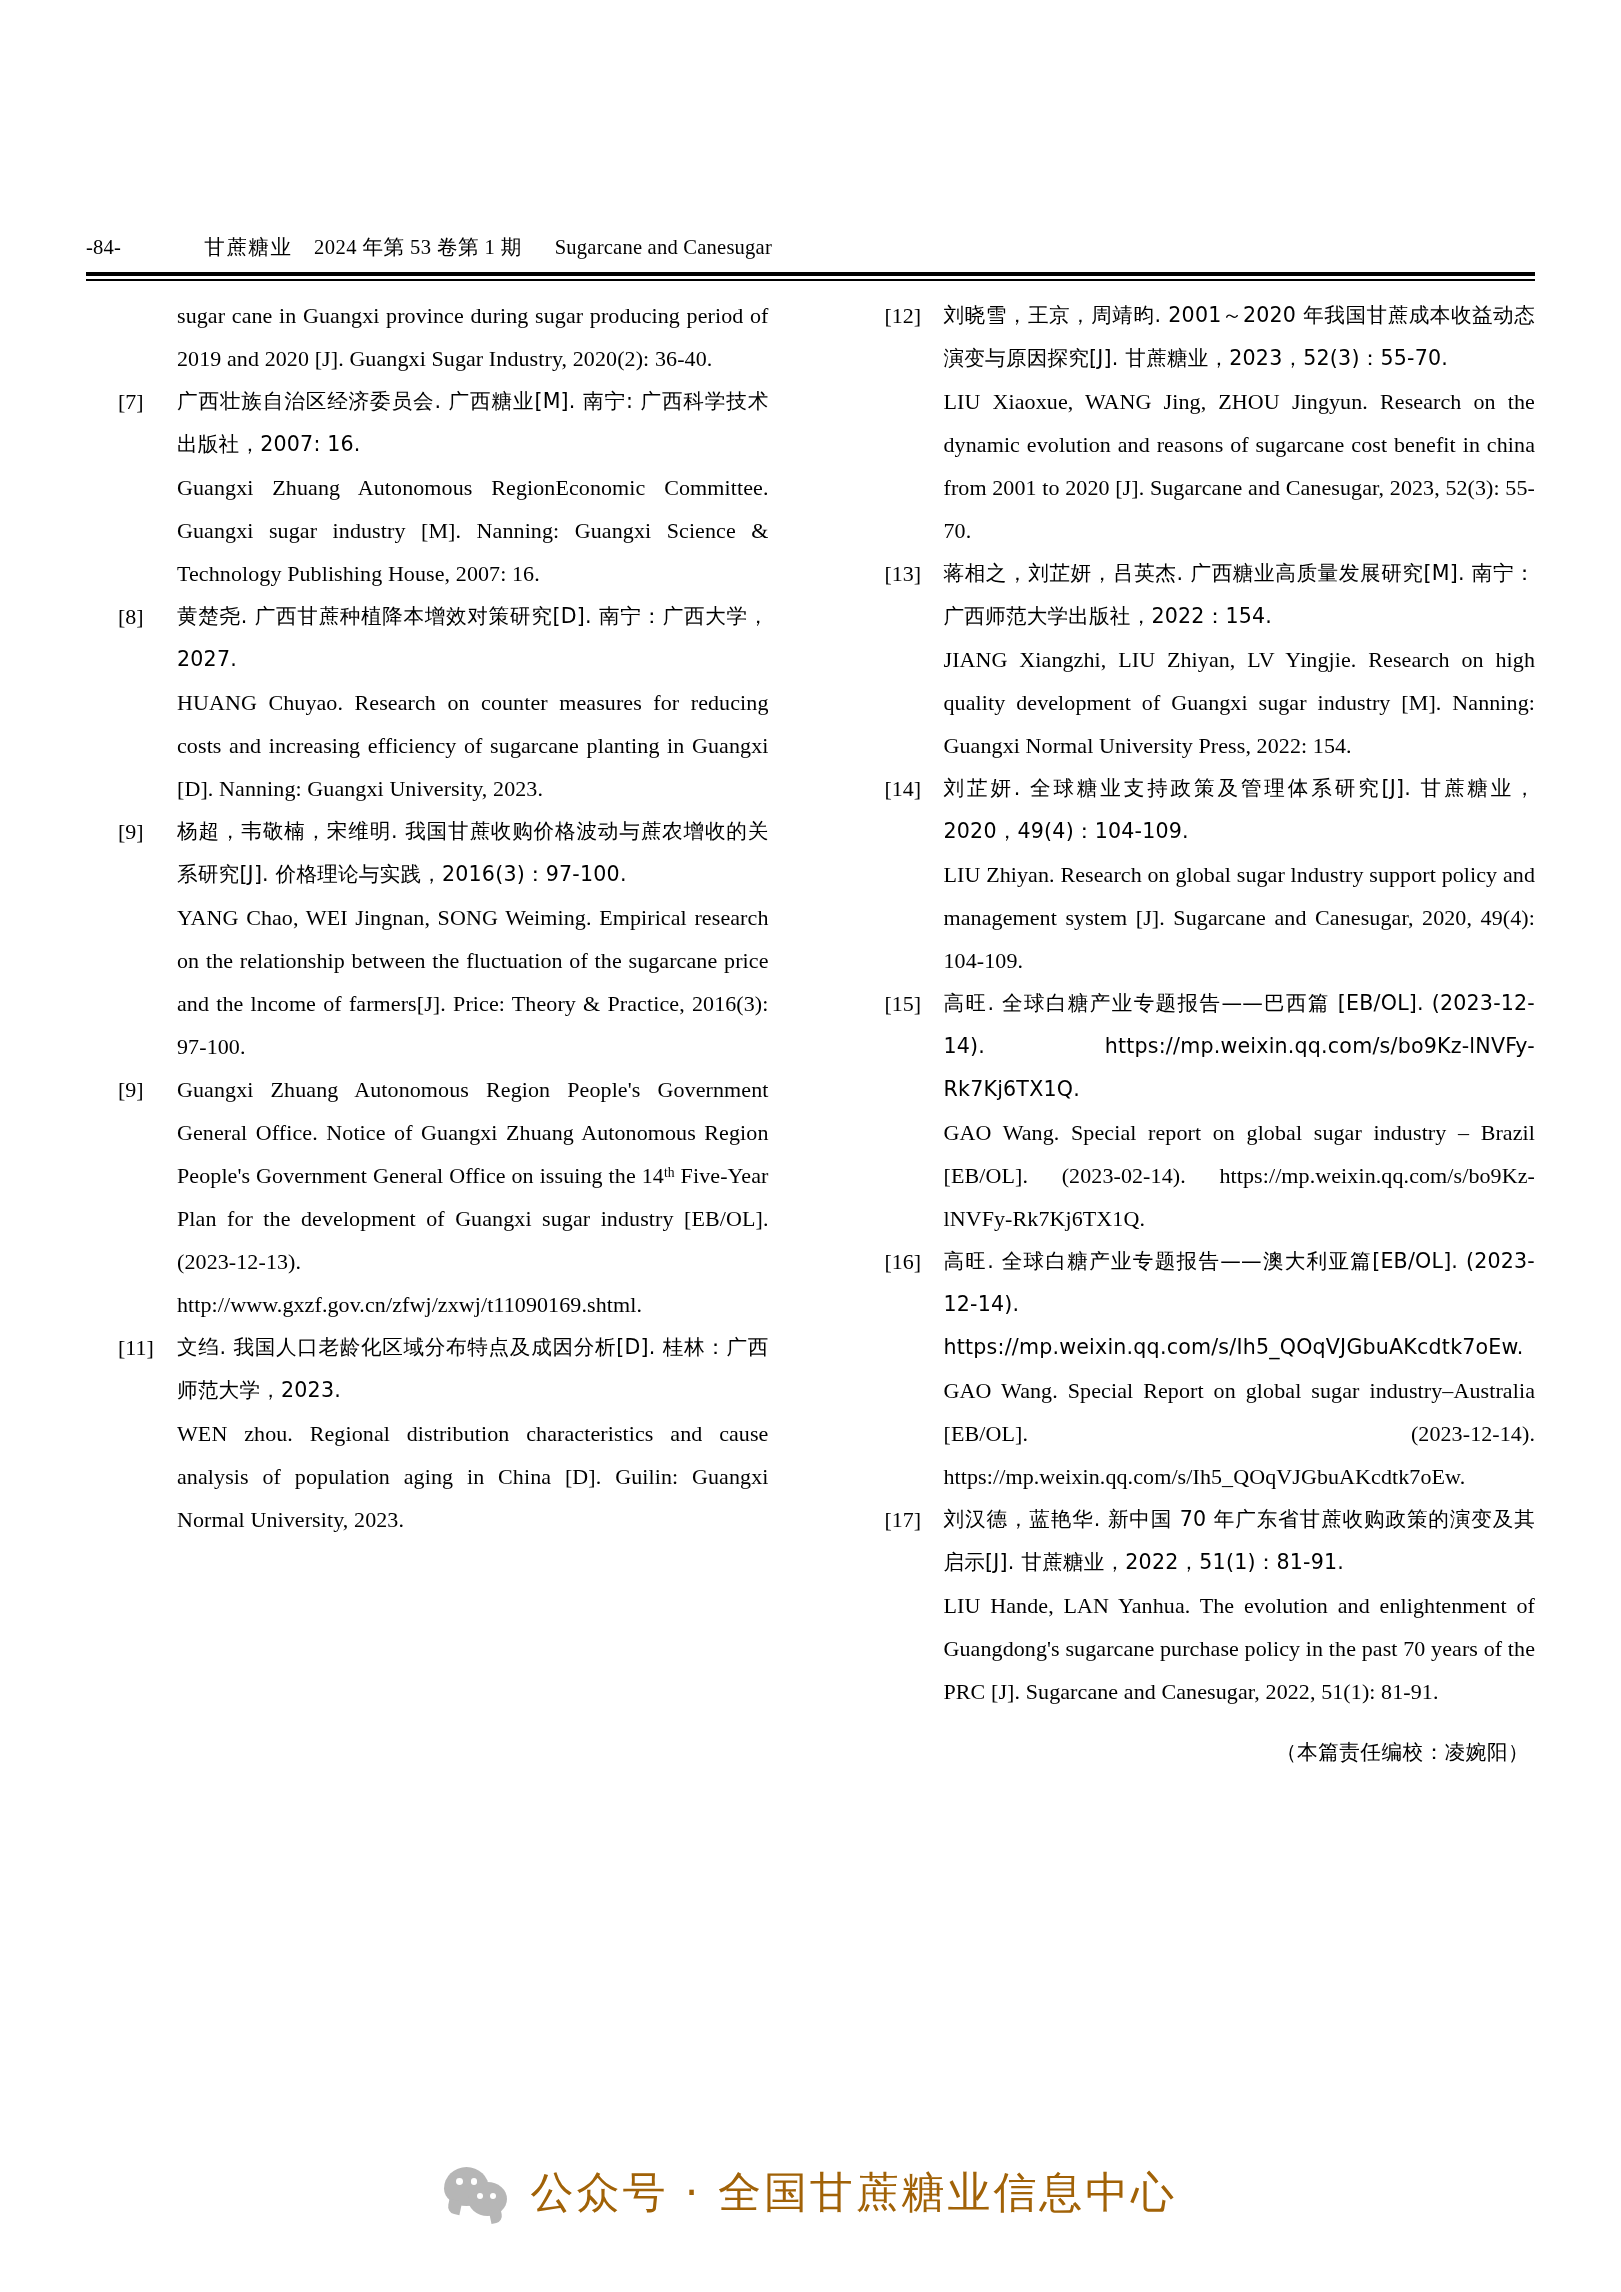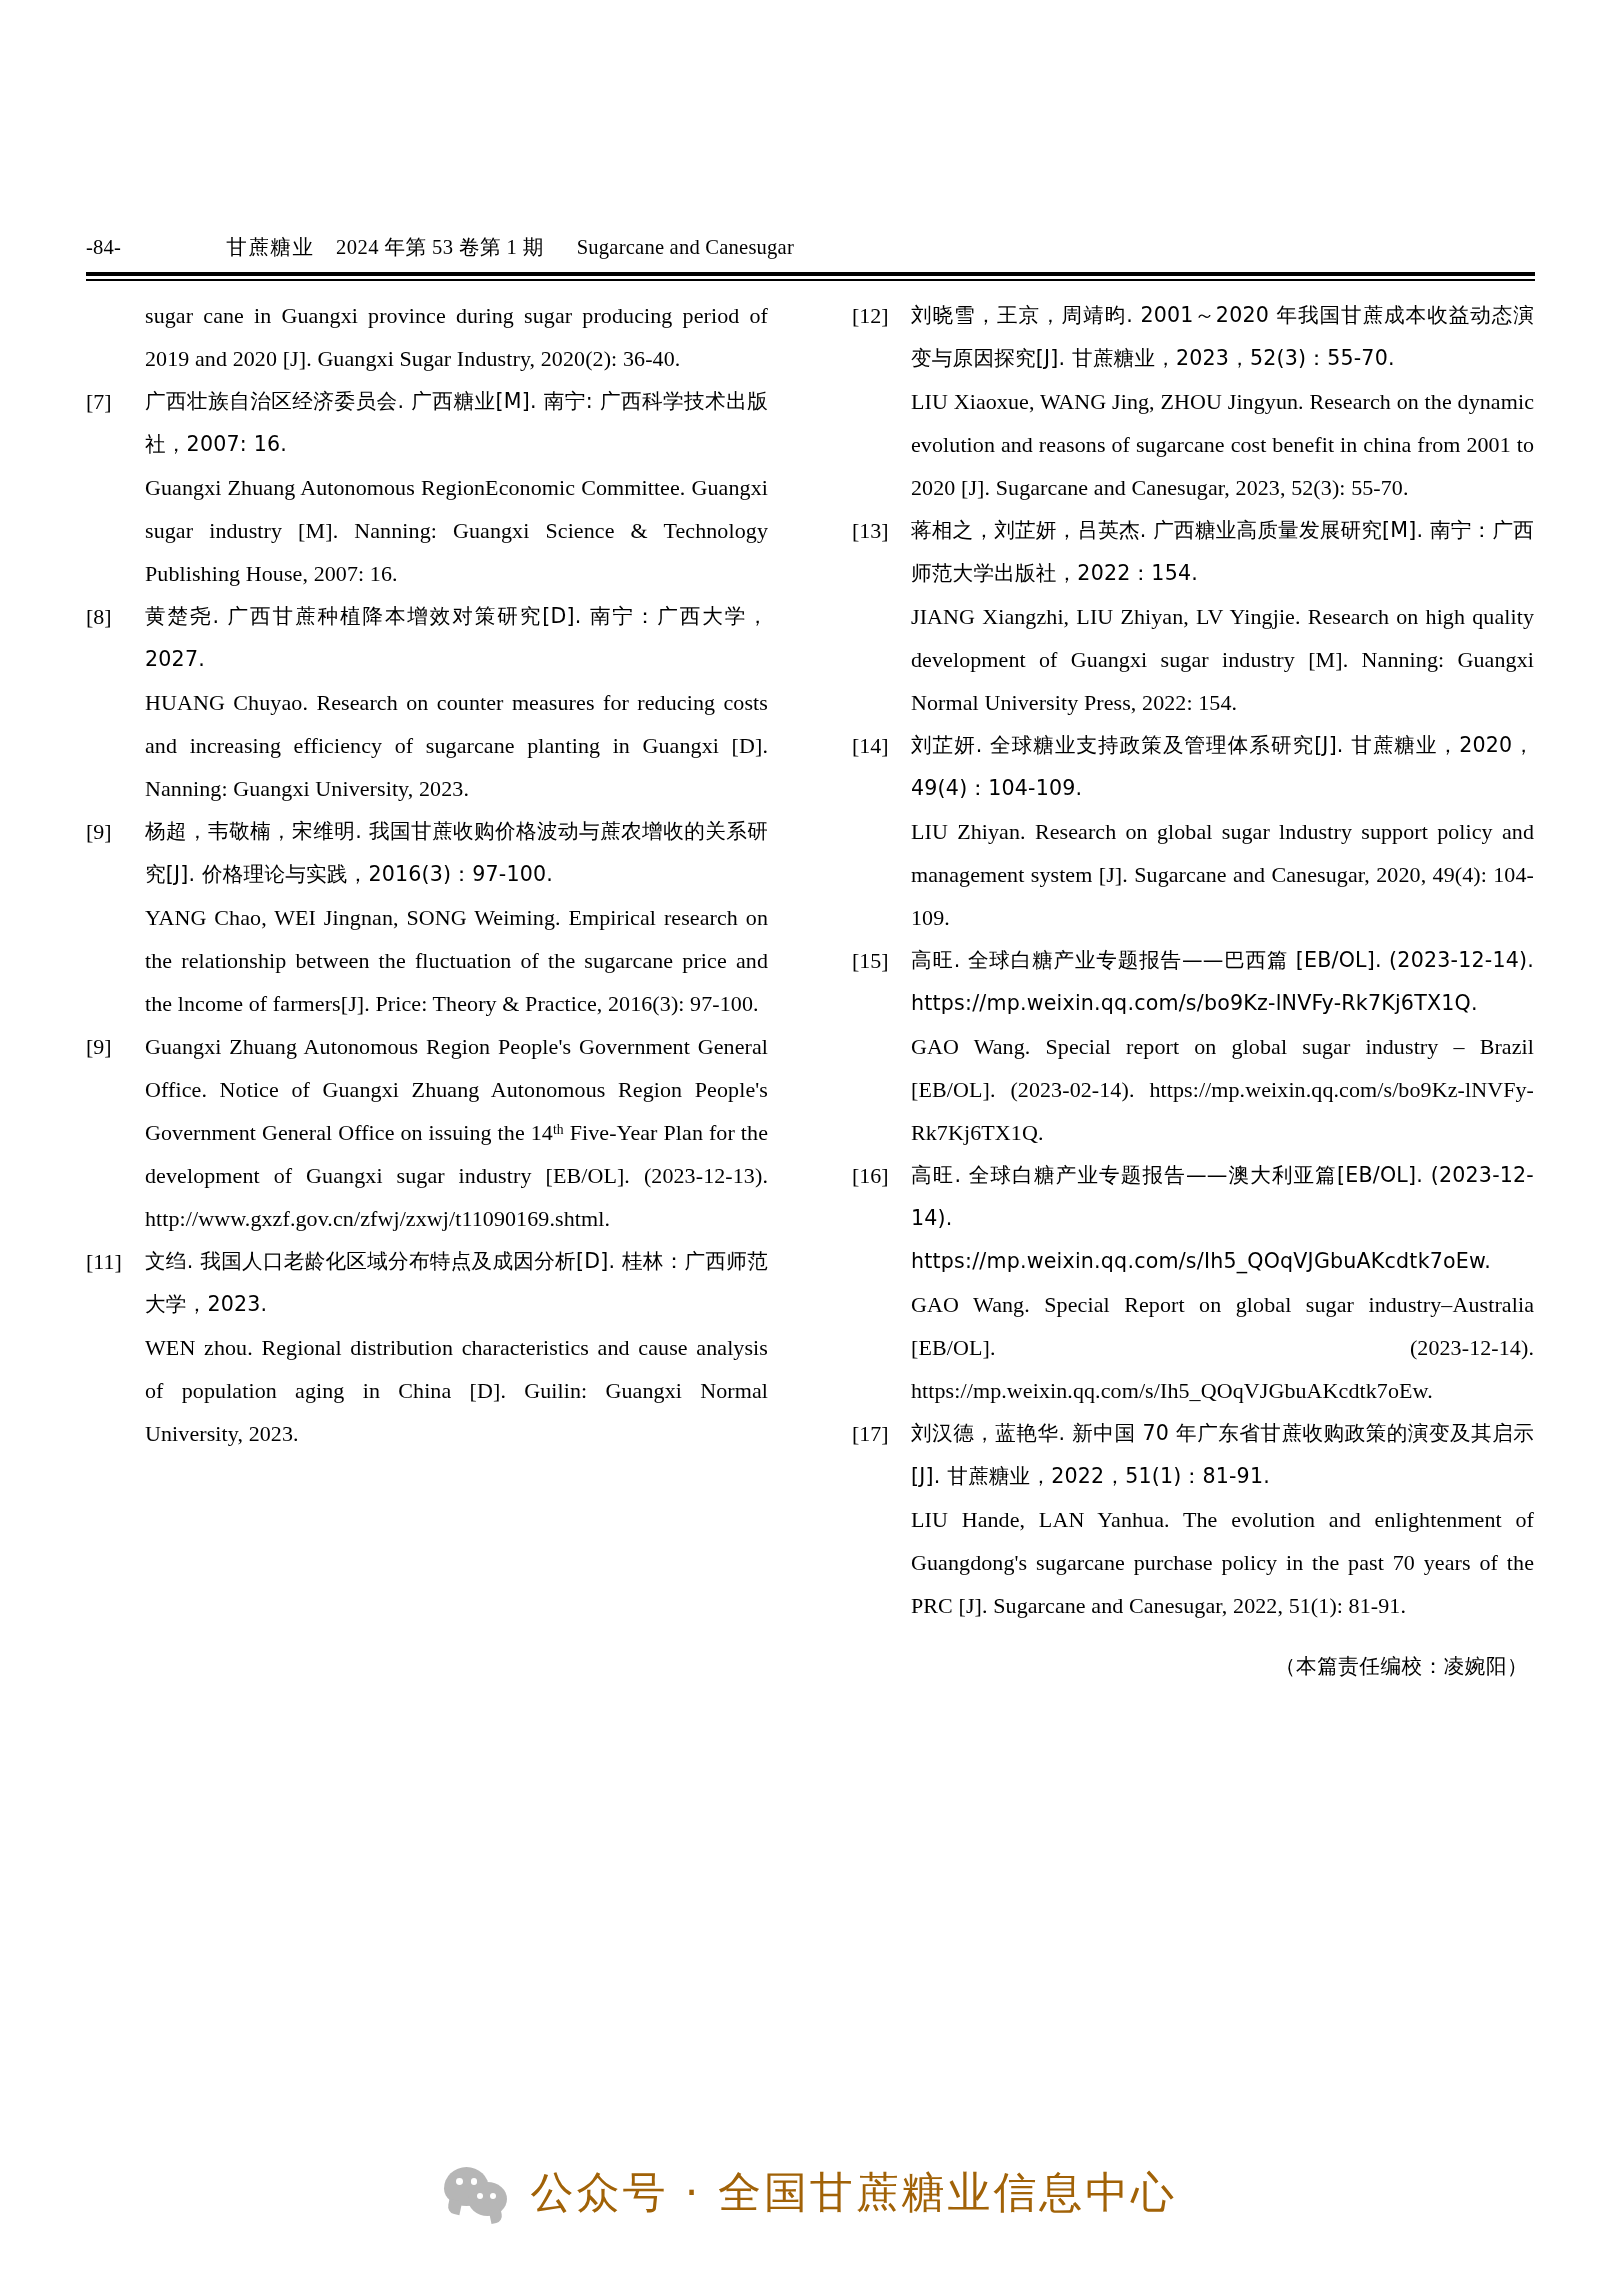--- a/index.html
+++ b/index.html
@@ -35,21 +35,21 @@
     align-items: baseline;
     font-size: 20.6px;
     letter-spacing: 0.2px;
   }
   .folio {
     font-family: "Liberation Serif", serif;
     font-size: 20.6px;
     white-space: nowrap;
   }
   .head-center {
-    margin-left: 105px;
+    margin-left: 83px;
     white-space: nowrap;
     display: flex;
     align-items: baseline;
     gap: 0;
   }
   .head-cn {
     font-family: "DejaVu Sans", "Liberation Sans", sans-serif;
     font-size: 20.6px;
     letter-spacing: 1.5px;
   }
@@ -89,20 +89,21 @@
   .columns {
     position: absolute;
     left: 86px;
     top: 294px;
     width: 1449px;
     display: flex;
     gap: 84px;
   }
   .col {
     width: 682px;
+    margin-left: 32px;
   }
 
   .ref {
     display: flex;
     align-items: flex-start;
     margin: 0 0 0 0;
   }
   .ref-num {
     flex: 0 0 auto;
     width: 59px;

